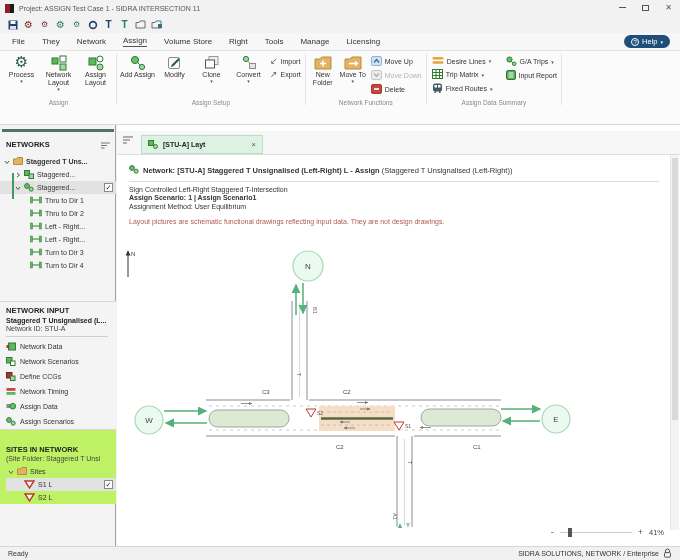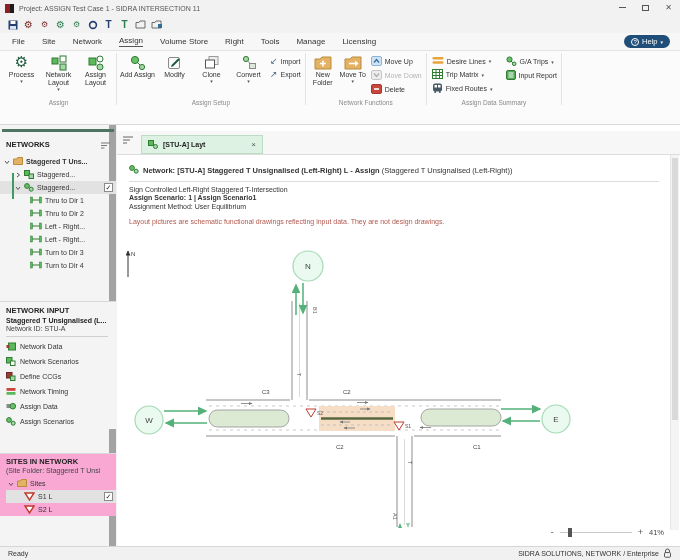--- a/index.html
+++ b/index.html
@@ -43,36 +43,36 @@
   .rsep { width:1px; background:#e4e4e4; margin:2px 2px; }
   .rbig { width:37px; display:flex; flex-direction:column; align-items:center; text-align:center; font-size:7px; color:#333; line-height:1.12; padding-top:1px; }
   .rbig .ricon { height:17px; display:flex; align-items:center; justify-content:center; }
   .caret { font-size:5px; color:#555; }
   .rstack { display:flex; flex-direction:column; gap:3px; padding:3px 2px 0 3px; }
   .rsmall { display:flex; align-items:center; gap:3px; font-size:7px; color:#333; white-space:nowrap; }
   .rsmall.disabled { color:#b3b3b3; }
 
   
   .main { position:absolute; left:0; top:125px; width:680px; height:421px; }
-  .sidebar { position:absolute; left:0; top:0; width:116px; height:421px; background:#f4f4f4; border-right:7px solid #a3a3a3; }
+  .sidebar { position:absolute; left:0; top:0; width:116px; height:421px; background:#f4f4f4; border-right:1px solid #a3a3a3; }
   .panel-title { font-size:7.5px; font-weight:700; color:#222; }
   .networks-panel { position:absolute; left:0; top:4px; width:116px; }
   .accentbar { height:3px; background:#4e7561; margin:0 2px; }
   .panel-head { display:flex; align-items:center; justify-content:space-between; padding:3px 6px 2px 6px; }
   .trow { display:flex; align-items:center; height:13px; gap:3px; font-size:7px; color:#333; padding-right:3px; }
   .trow.sel { background:#e2e2e2; }
   .chev { width:6px; height:6px; flex:none; }
   .checkbox { margin-left:auto; width:9px; height:9px; background:#fff; border:1px solid #8a8a8a; font-size:7px; line-height:8px; text-align:center; color:#222; flex:none; }
   .greenline { position:absolute; left:12px; top:44px; width:2px; height:26px; background:#3f9b5f; }
   .input-panel { position:absolute; left:0; top:176px; width:116px; border-top:1px solid #d8d8d8; padding:4px 0 0 6px; background:#f4f4f4; }
   .ip-name { font-size:7px; font-weight:700; color:#222; margin-top:2px; }
   .ip-id { font-size:7px; color:#444; margin-top:1px; }
   .ip-div { border-top:1px solid #cfcfcf; margin:4px 8px 2px 0; }
   .ip-item { display:flex; align-items:center; gap:4px; height:15px; font-size:7px; color:#333; }
-  .sites-panel { position:absolute; left:0; top:328px; width:116px; border-top:1px solid #d8d8d8; padding:3px 0 0 6px; background:#f9a8d4; }
+  .sites-panel { position:absolute; left:0; top:304px; width:116px; border-top:1px solid #d8d8d8; padding:15px 0 0 6px; background:#bef264; }
   .sp-sub { font-size:7px; color:#444; margin-top:1px; }
 
   
   .content { position:absolute; left:117px; top:0; width:563px; height:421px; background:#fff; }
   .tabbar { position:absolute; left:0; top:6px; width:563px; height:24px; background:#f7f7f7; border-bottom:1px solid #ddd; display:flex; align-items:flex-end; }
   .hamb { margin:0 8px 6px 6px; }
   .doctab { display:flex; align-items:center; gap:5px; background:#ddf2e2; border:1px solid #bcdcc6; height:19px; width:122px; padding:0 6px; font-size:7px; font-weight:700; color:#222; }
   .doctab .close { margin-left:auto; font-weight:400; color:#555; font-size:8px; }
   .dochead { position:absolute; left:12px; top:36px; width:530px; }
   .h1 { font-size:11px; font-weight:700; color:#6b6b6b; letter-spacing:.3px; }
@@ -141,21 +141,21 @@
     <span class="qicon">
         <svg width="12" height="9">
           <path d="M1,2.5 L4,2.5 L5,1 L10,1 L10,8 L1,8 Z" fill="none" stroke="#6a6a6a"></path>
           <rect x="7" y="4" width="4" height="4" fill="#2f6f8f"></rect>
         </svg>
       </span>
   </div>
 
   <div class="menubar">
     <span class="menu-item">File</span>
-    <span class="menu-item">Site</span>
+    <span class="menu-item">They</span>
     <span class="menu-item">Network</span>
     <span class="menu-item active">Assign</span>
     <span class="menu-item">Volume Store</span>
     <span class="menu-item">Right</span>
     <span class="menu-item">Tools</span>
     <span class="menu-item">Manage</span>
     <span class="menu-item">Licensing</span>
     <span class="help-btn">
       <span class="help-q">?</span>
       <span>Help</span>

